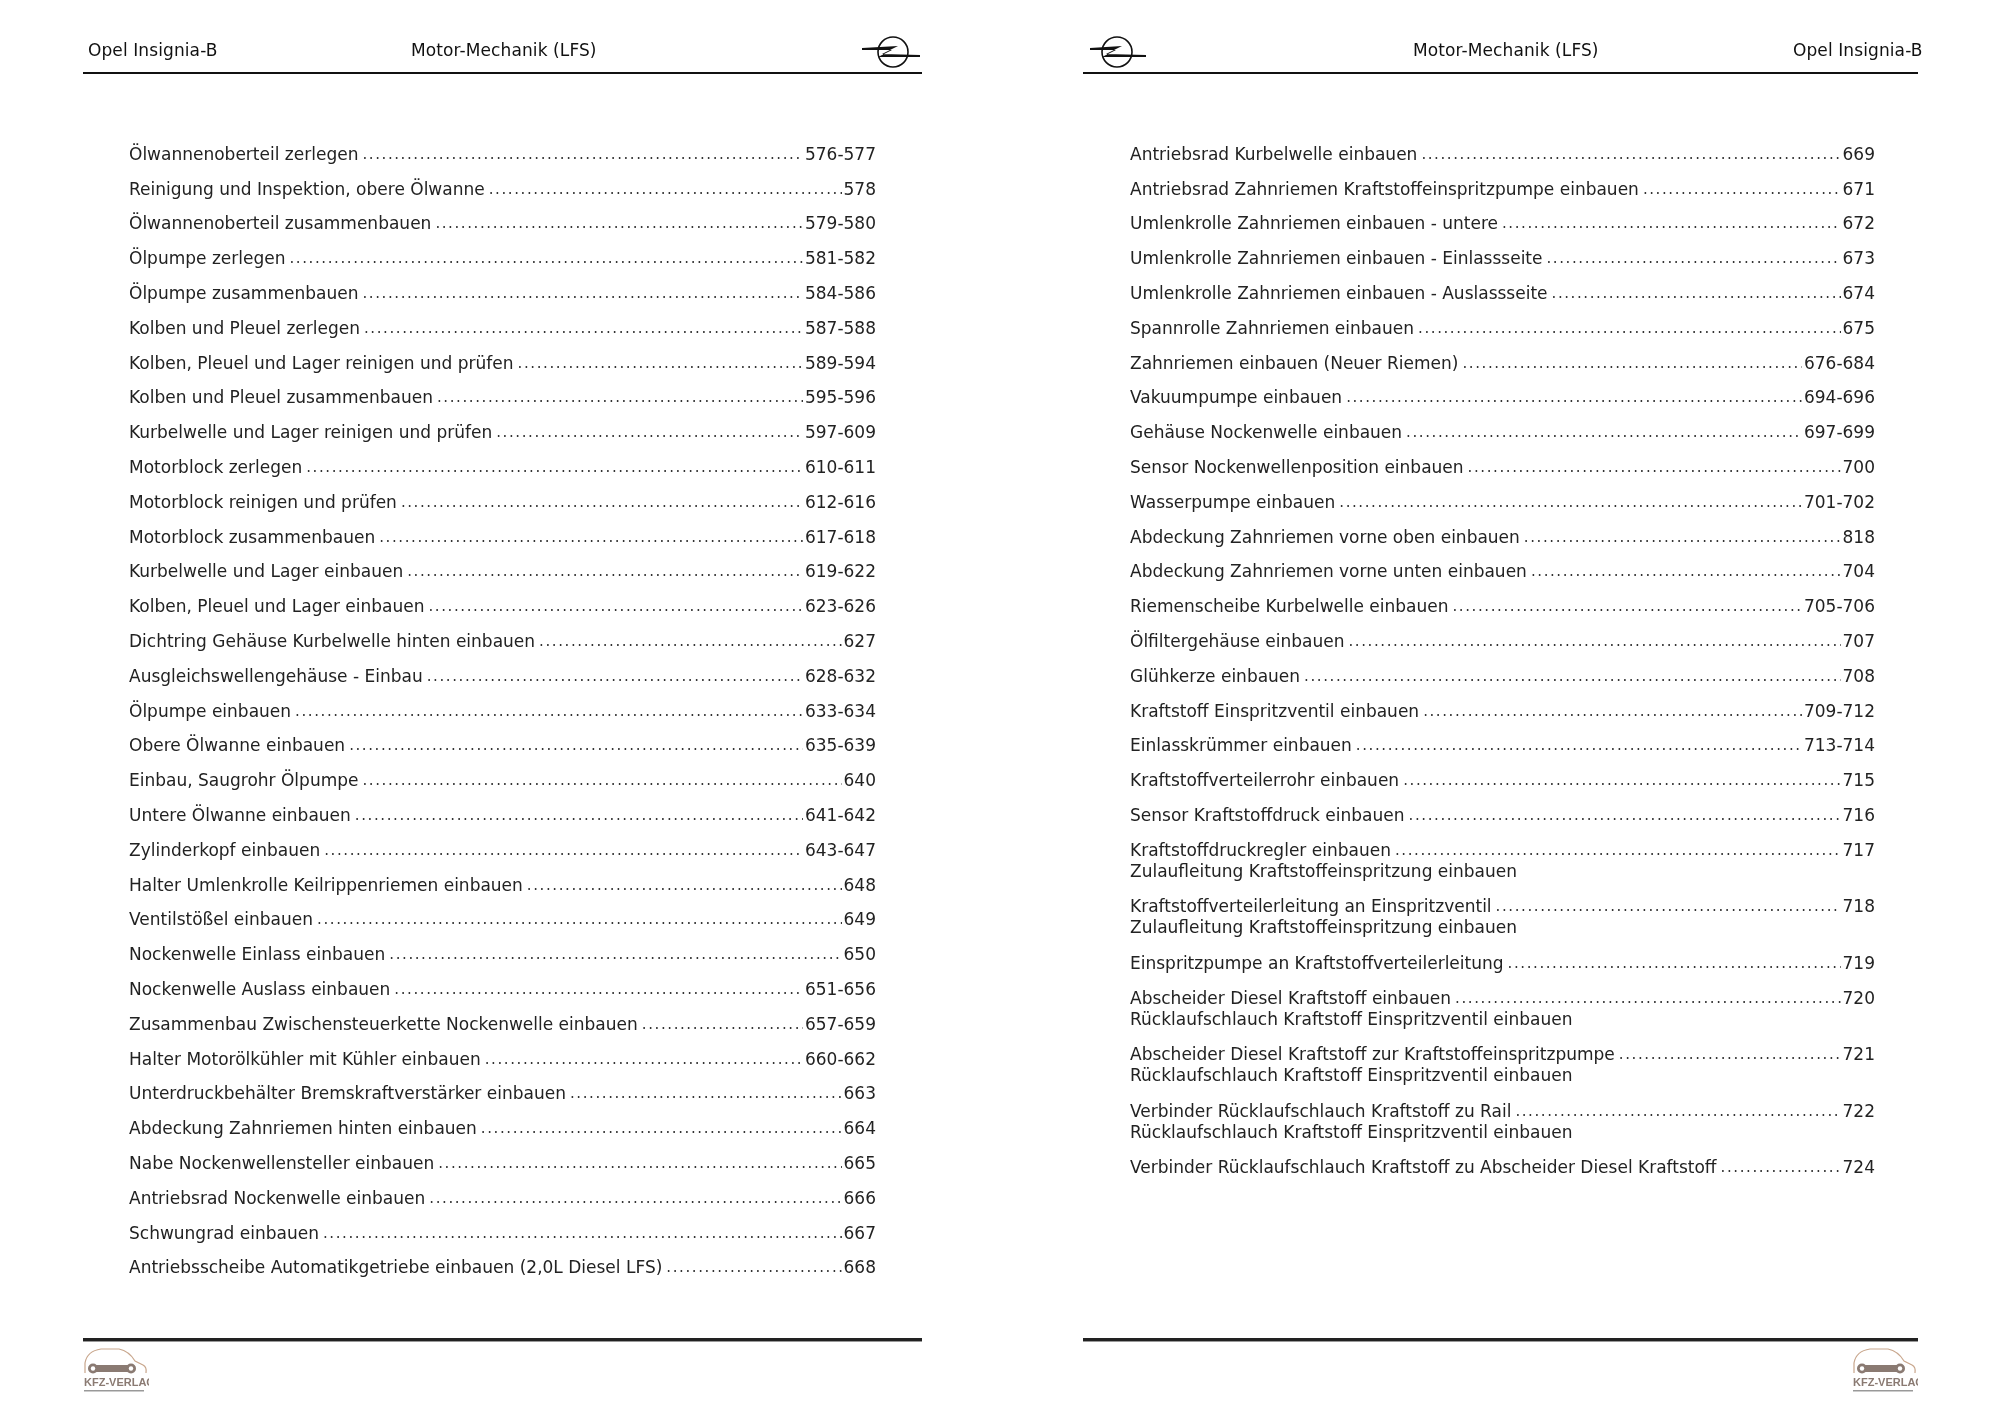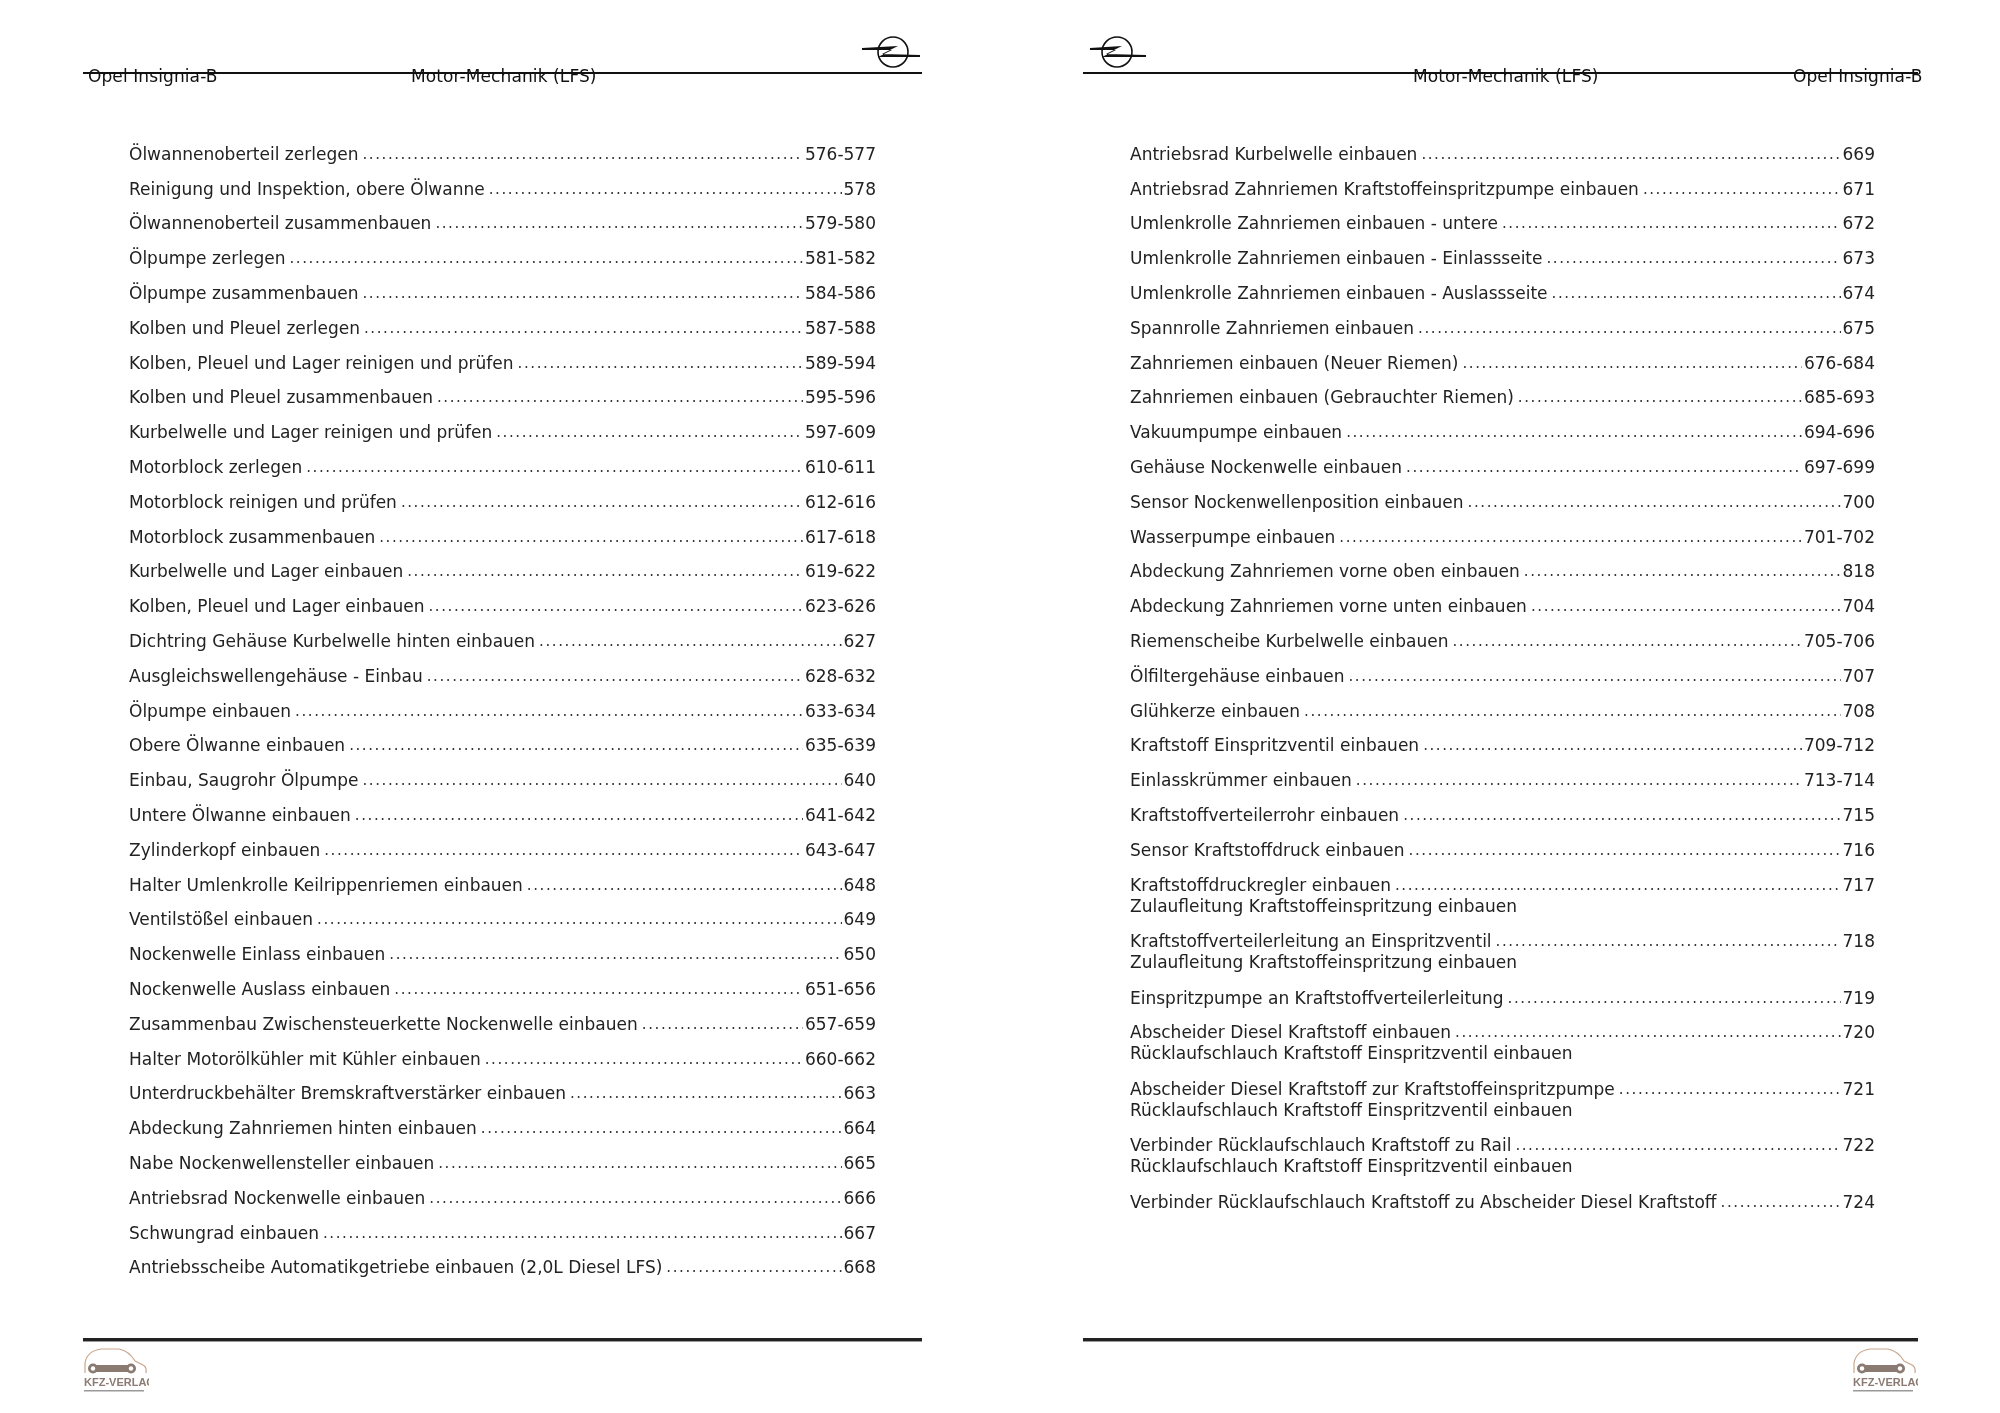--- a/index.html
+++ b/index.html
@@ -4,21 +4,21 @@
   <style>
     html, body { margin: 0; padding: 0; background: #ffffff; }
     body {
       width: 2000px; height: 1413px; position: relative; overflow: hidden;
       font-family: "DejaVu Sans", sans-serif; color: #1e1e1e;
     }
     .page { position: absolute; top: 0; height: 1413px; }
     .page.left { left: 0; width: 1000px; }
     .page.right { left: 1000px; width: 1000px; }
 
-    .hdr-text { position: absolute; top: 66px; font-size: 17px; letter-spacing: 0.1px; white-space: nowrap; color: #111; }
+    .hdr-text { position: absolute; top: 40px; font-size: 17px; letter-spacing: 0.1px; white-space: nowrap; color: #111; }
     .hdr-line { position: absolute; top: 72px; height: 2px; background: #111; }
     .ftr-line { position: absolute; top: 1338px; height: 3px; background: #222; border-bottom: 1px solid #999; }
 
     .opel-logo { position: absolute; top: 30px; width: 62px; height: 44px; }
 
     .toc { position: absolute; top: 130px; }
     .toc-row { position: relative; display: flex; align-items: flex-end; font-size: 17px; line-height: 21px; height: 34.8px; white-space: nowrap; color: #222; }
     .toc-row.multi { height: 56.5px; flex-direction: column; align-items: stretch; justify-content: space-between; }
     .toc-row .line1 { height: 21px; display: block; }
     .toc-row .line2 { display: flex; align-items: flex-end; }
@@ -261,25 +261,20 @@
         <span class="toc-title">Spannrolle Zahnriemen einbauen</span>
         <span class="toc-dots"></span>
         <span class="toc-page">675</span>
       </div>
       <div class="toc-row">
         <span class="toc-title">Zahnriemen einbauen (Neuer Riemen)</span>
         <span class="toc-dots"></span>
         <span class="toc-page">676-684</span>
       </div>
       <div class="toc-row">
-        <span class="toc-title">Zahnriemen einbauen (Gebrauchter Riemen)</span>
-        <span class="toc-dots"></span>
-        <span class="toc-page">685-693</span>
-      </div>
-      <div class="toc-row">
         <span class="toc-title">Vakuumpumpe einbauen</span>
         <span class="toc-dots"></span>
         <span class="toc-page">694-696</span>
       </div>
       <div class="toc-row">
         <span class="toc-title">Gehäuse Nockenwelle einbauen</span>
         <span class="toc-dots"></span>
         <span class="toc-page">697-699</span>
       </div>
       <div class="toc-row">

